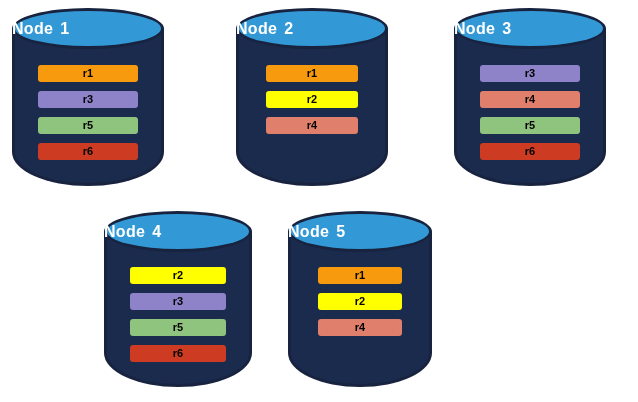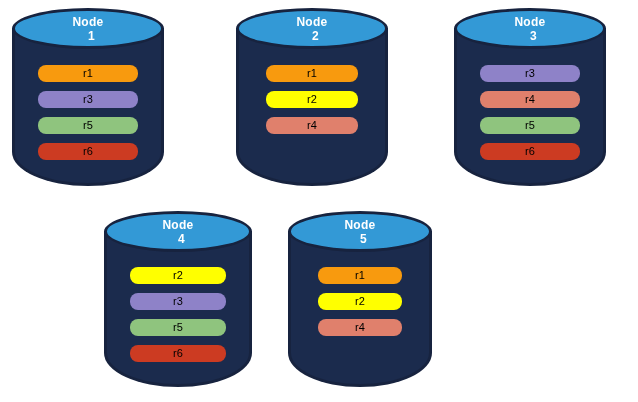--- a/index.html
+++ b/index.html
@@ -49,50 +49,48 @@
     z-index: 3;
   }
   .node-title {
     position: absolute;
     top: 0;
     left: 0;
     width: 100%;
     height: 41px;
     display: flex;
     align-items: center;
-    justify-content: center;
     color: #ffffff;
     font-weight: bold;
-    font-size: 12px;
+    font-size: 16px;
     letter-spacing: 0.3px;
     z-index: 4;
     white-space: nowrap;
-    flex-direction: column;
   }
   .node-title .tnum {
     margin-left: 7px;
   }
 
   
   .shards {
     position: absolute;
     left: 0;
     right: 0;
     z-index: 5;
   }
   .shard {
     position: relative;
     height: 17px;
     margin-bottom: 9px;
-    border-radius: 8px;
+    border-radius: 3px;
     display: flex;
     align-items: center;
     justify-content: center;
     color: #000000;
-    font-weight: normal;
+    font-weight: bold;
     font-size: 11px;
     line-height: 1;
     box-sizing: border-box;
   }
   .shard:last-child {
     margin-bottom: 0;
   }
 </style>
 </head>
 <body>

